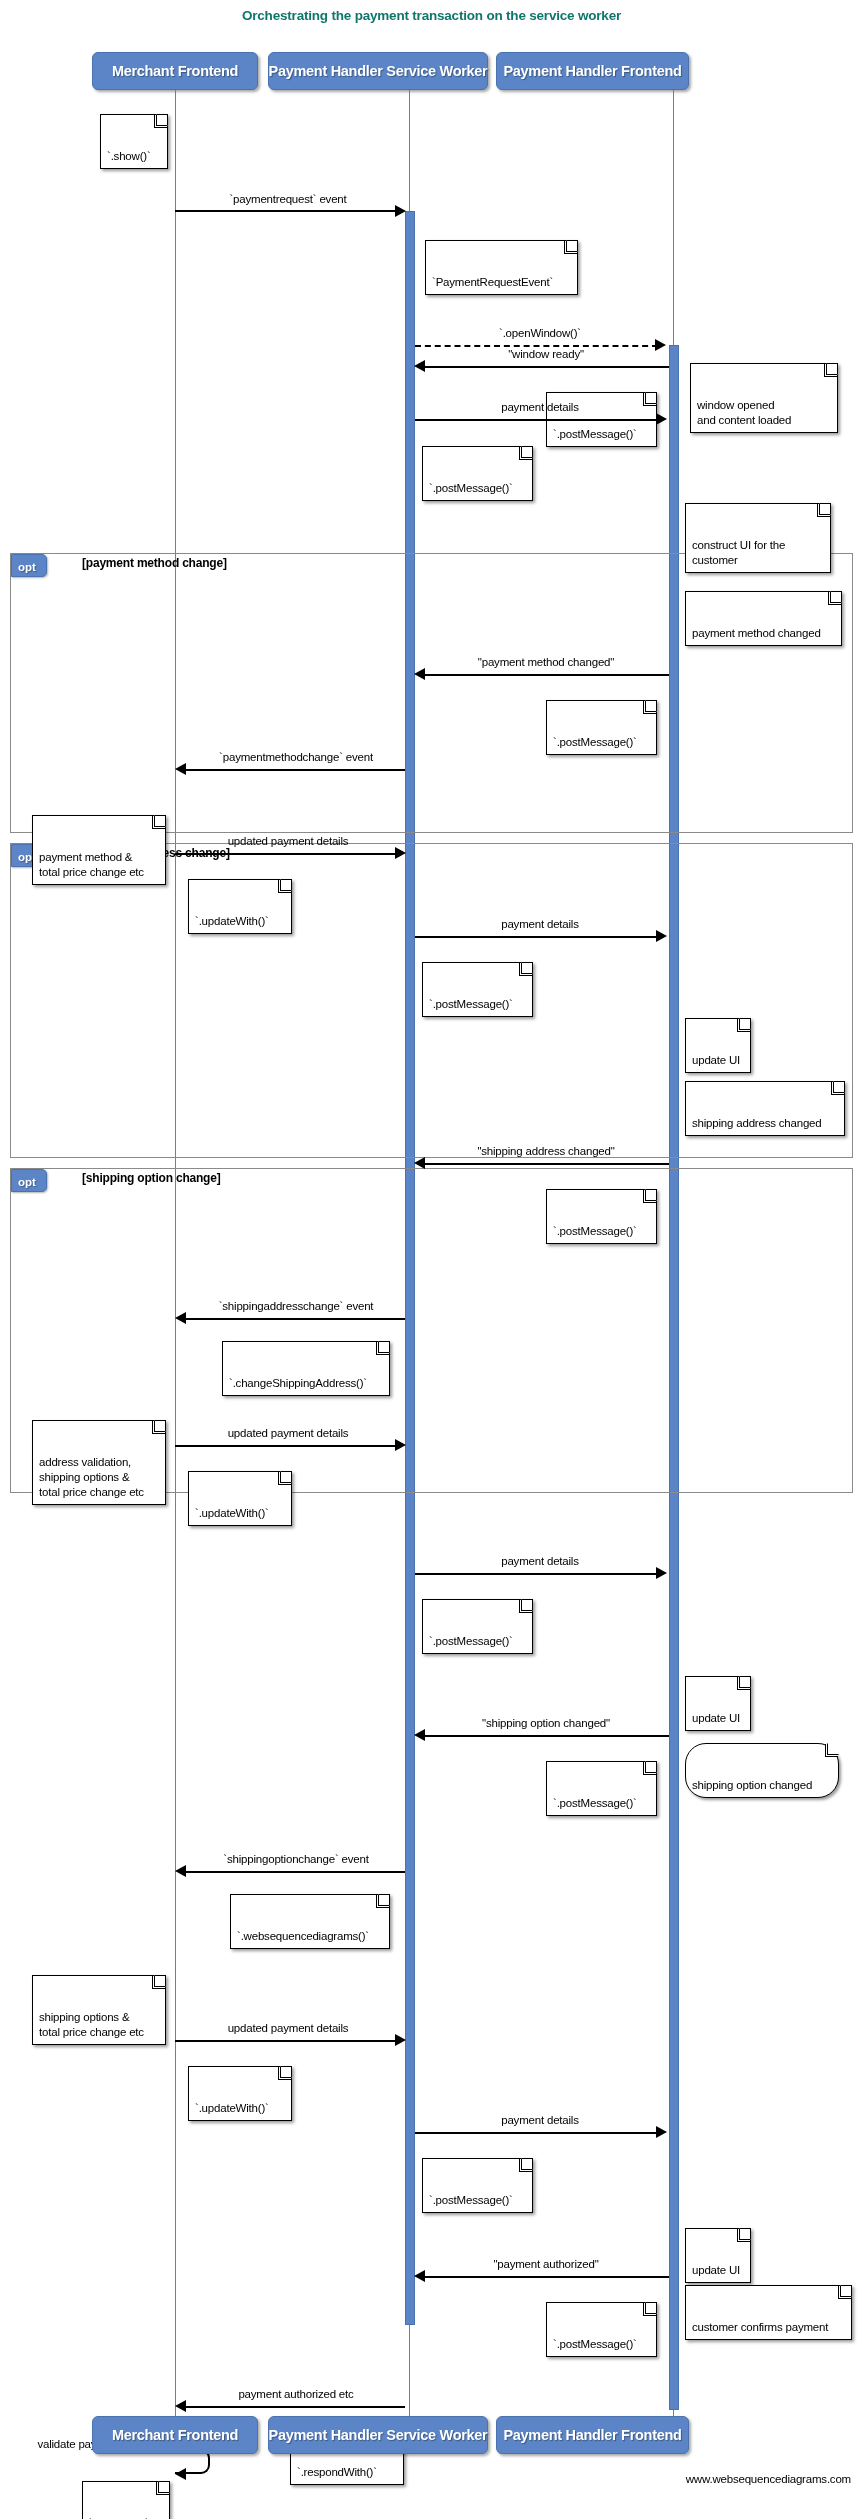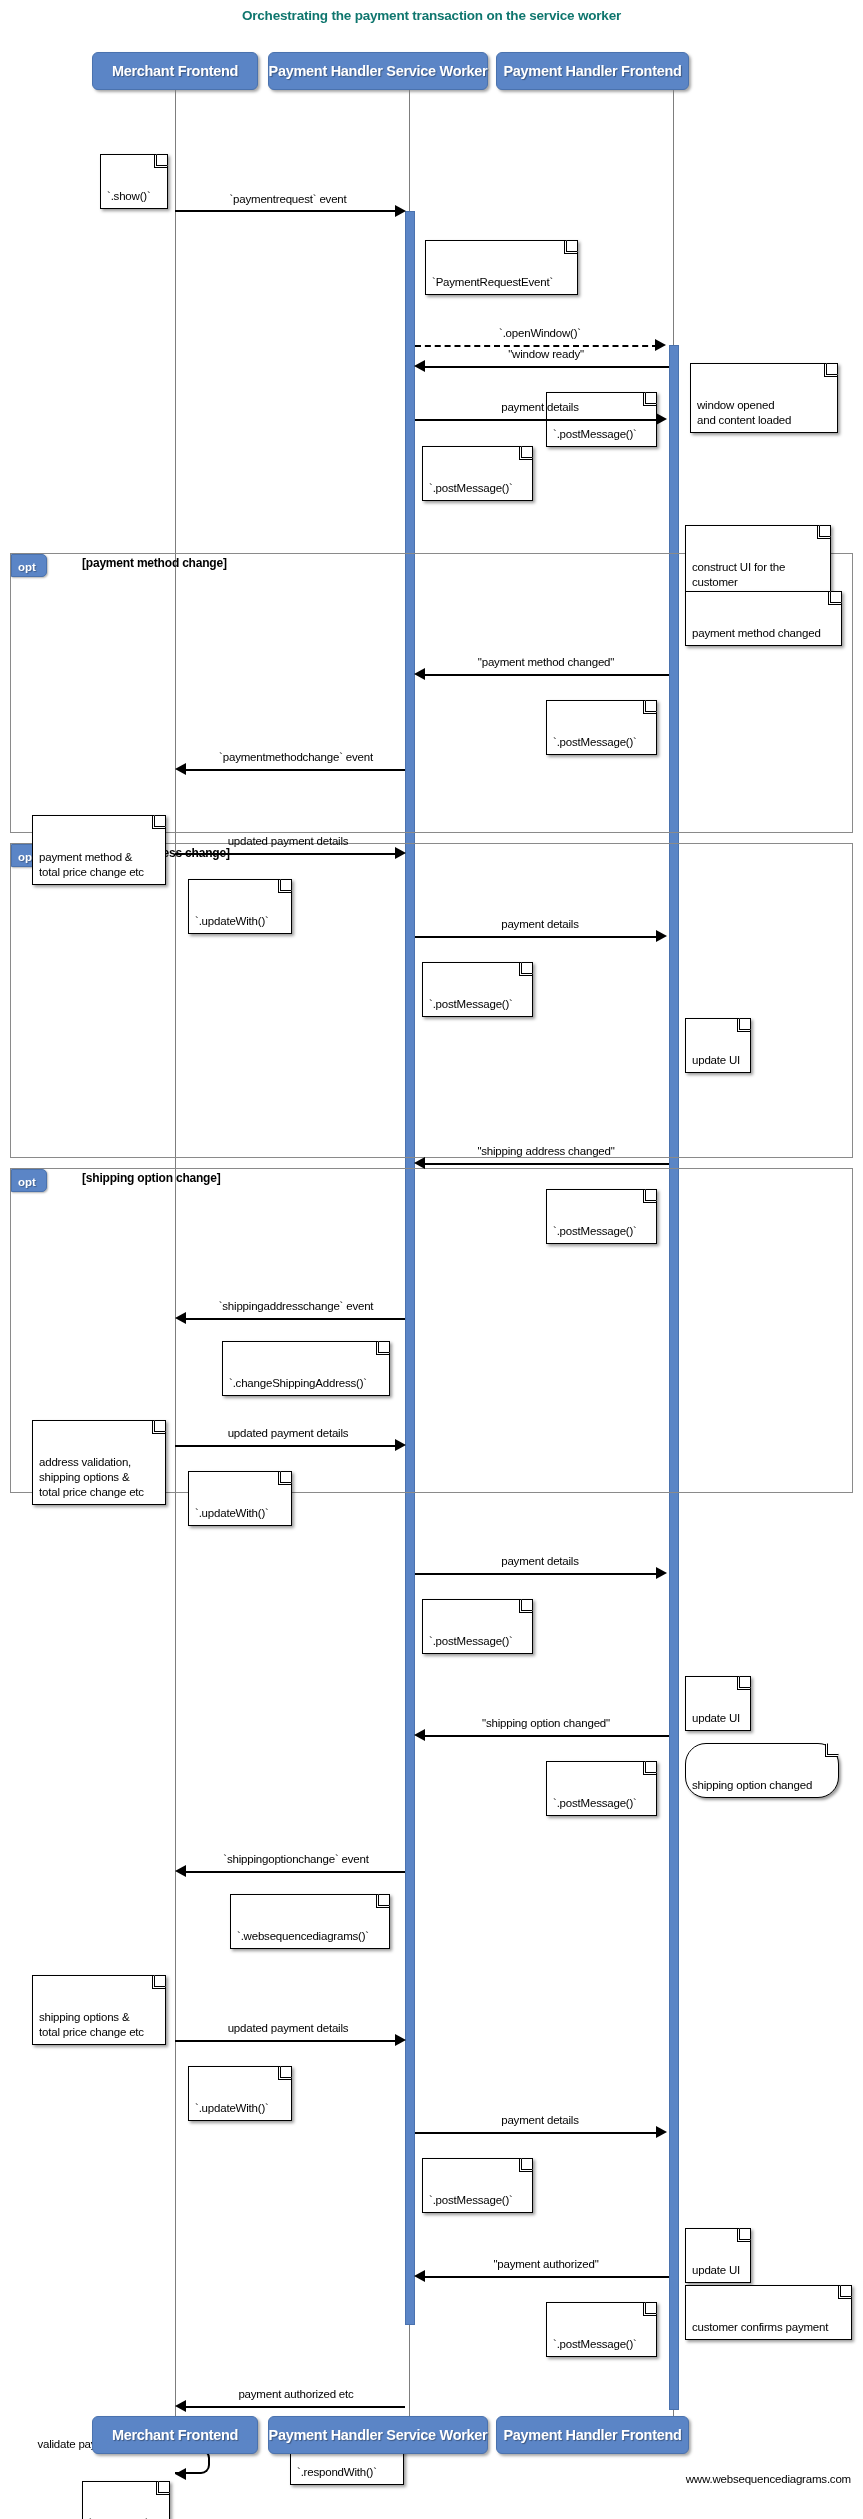--- a/index.html
+++ b/index.html
@@ -217,21 +217,21 @@
   <div class="frag-cond" style="left:82px; top:556px;">[payment method change]</div>
 
   <div class="fragment" style="left:10px; top:843px; width:843px; height:315px;"></div>
   <div class="frag-tab" style="left:11px; top:844px;">opt</div>
   <div class="frag-cond" style="left:82px; top:846px;">[shipping address change]</div>
 
   <div class="fragment" style="left:10px; top:1168px; width:843px; height:325px;"></div>
   <div class="frag-tab" style="left:11px; top:1169px;">opt</div>
   <div class="frag-cond" style="left:82px; top:1171px;">[shipping option change]</div>
 
-  <div class="note" style="left:100px; top:114px; width:68px;margin-top:40px;">
+  <div class="note" style="left:100px; top:114px; width:68px;">
     <span class="note-dog"></span>
     <span>`.show()`</span>
   </div>
 
   <div class="msg" style="left:175px; top:210px; width:223px;"></div>
   <div class="arrowhead right" style="left:395px; top:205px;"></div>
   <div class="msg-label center" style="left:288px; top:193px;">`paymentrequest` event</div>
 
   <div class="note" style="left:425px; top:240px; width:153px;">
     <span class="note-dog"></span>
@@ -259,21 +259,21 @@
 
   <div class="msg" style="left:415px; top:419px; width:244px;"></div>
   <div class="arrowhead right" style="left:656px; top:413px;"></div>
   <div class="msg-label center" style="left:540px; top:401px;">payment details</div>
 
   <div class="note" style="left:422px; top:446px; width:111px;">
     <span class="note-dog"></span>
     <span>`.postMessage()`</span>
   </div>
 
-  <div class="note" style="left:685px; top:503px; width:146px;margin-top:22px;">
+  <div class="note" style="left:685px; top:503px; width:146px;">
     <span class="note-dog"></span>
     <span>construct UI for the customer</span>
   </div>
 
   <div class="note" style="left:685px; top:591px; width:157px;">
     <span class="note-dog"></span>
     <span>payment method changed</span>
   </div>
 
   <div class="msg" style="left:425px; top:674px; width:244px;"></div>
@@ -313,20 +313,24 @@
   <div class="note" style="left:422px; top:962px; width:111px;">
     <span class="note-dog"></span>
     <span>`.postMessage()`</span>
   </div>
 
   <div class="note" style="left:685px; top:1018px; width:66px;">
     <span class="note-dog"></span>
     <span>update UI</span>
   </div>
 
+  <div class="note" style="left:685px; top:1081px; width:160px;">
+    <span class="note-dog"></span>
+    <span>shipping address changed</span>
+  </div>
 
   <div class="msg" style="left:425px; top:1163px; width:244px;"></div>
   <div class="arrowhead left" style="left:414px; top:1157px;"></div>
   <div class="msg-label center" style="left:546px; top:1145px;">"shipping address changed"</div>
 
   <div class="note" style="left:546px; top:1189px; width:111px;">
     <span class="note-dog"></span>
     <span>`.postMessage()`</span>
   </div>
 

